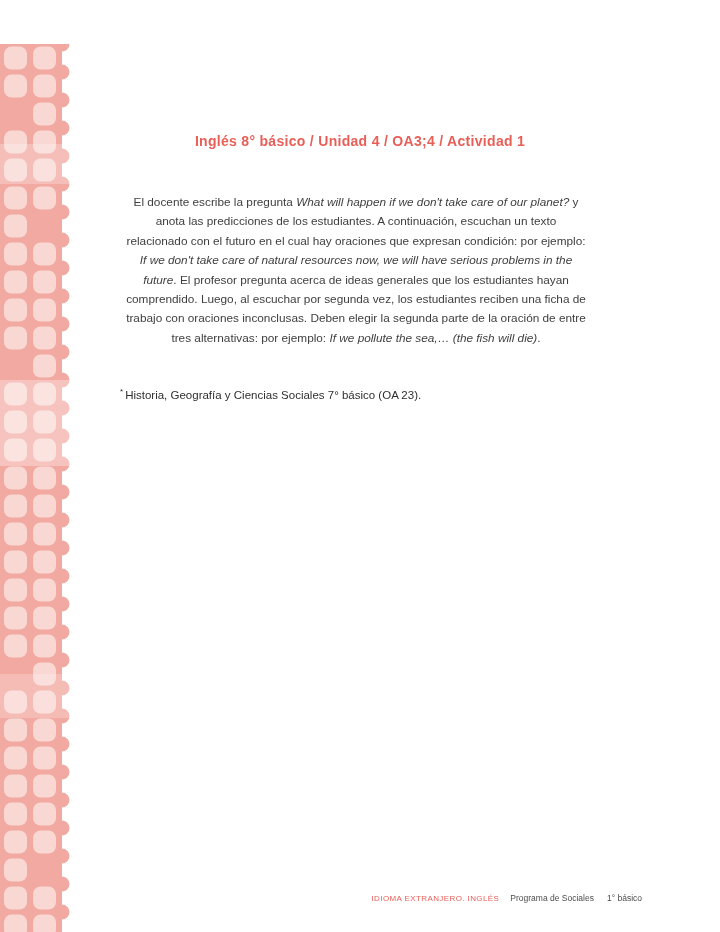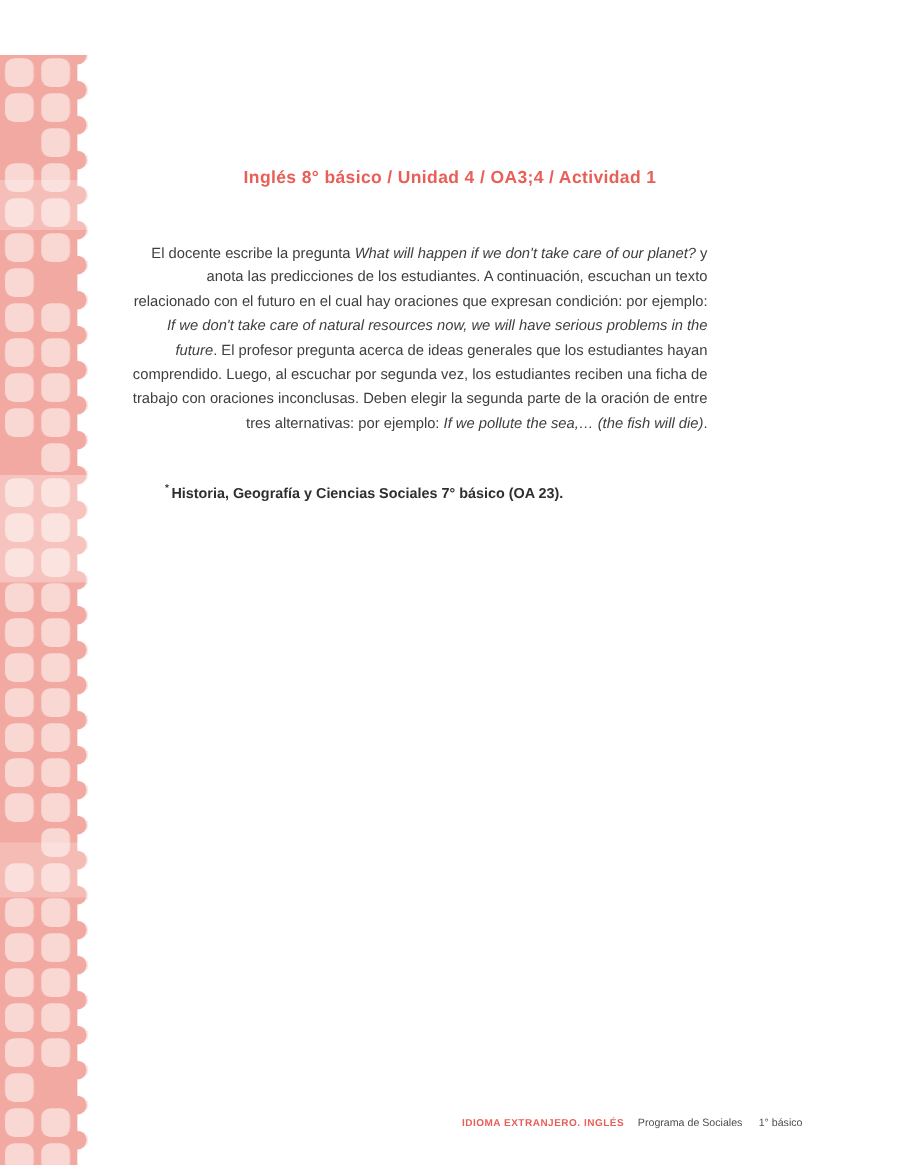--- a/index.html
+++ b/index.html
@@ -12,40 +12,40 @@
     margin-top:44px;
   }
   .border-strip{position:absolute;left:0;top:0;}
   .doc-title{
     position:absolute;top:89px;left:100px;width:520px;
     margin:0;text-align:center;
     font-size:14px;font-weight:bold;letter-spacing:0.3px;
     color:#e85f58;
   }
   .doc-body{
-    position:absolute;top:149px;left:102px;width:464px;
-    margin:0;text-align:right;
+    position:absolute;top:149px;left:124px;width:464px;
+    margin:0;text-align:center;
     font-size:11.8px;line-height:19.4px;
     color:#3e3e3e;
   }
   .doc-body span.it{font-style:italic;}
   .doc-footnote{
-    position:absolute;top:344px;left:132px;width:464px;
+    position:absolute;top:344px;left:120px;width:464px;
     margin:0;
-    font-size:11.5px;font-weight:bold;line-height:14px;
+    font-size:11.5px;font-weight:normal;line-height:14px;
     color:#2f2f2f;
   }
   .doc-footnote sup{font-size:8px;line-height:0;margin-right:2px;}
   .page-footer{
     position:absolute;top:849px;right:78px;
     display:flex;align-items:baseline;gap:11px;
     white-space:nowrap;
   }
   .footer-section{
-    color:#e85f58;font-weight:bold;
+    color:#e85f58;font-weight:normal;
     font-size:8px;letter-spacing:0.4px;
   }
   .footer-doc,.footer-grade{color:#4d4d4d;font-size:8.5px;}
   .footer-grade{margin-left:2px;}
 </style>
 </head>
 <body>
 
 <div class="page">
 

